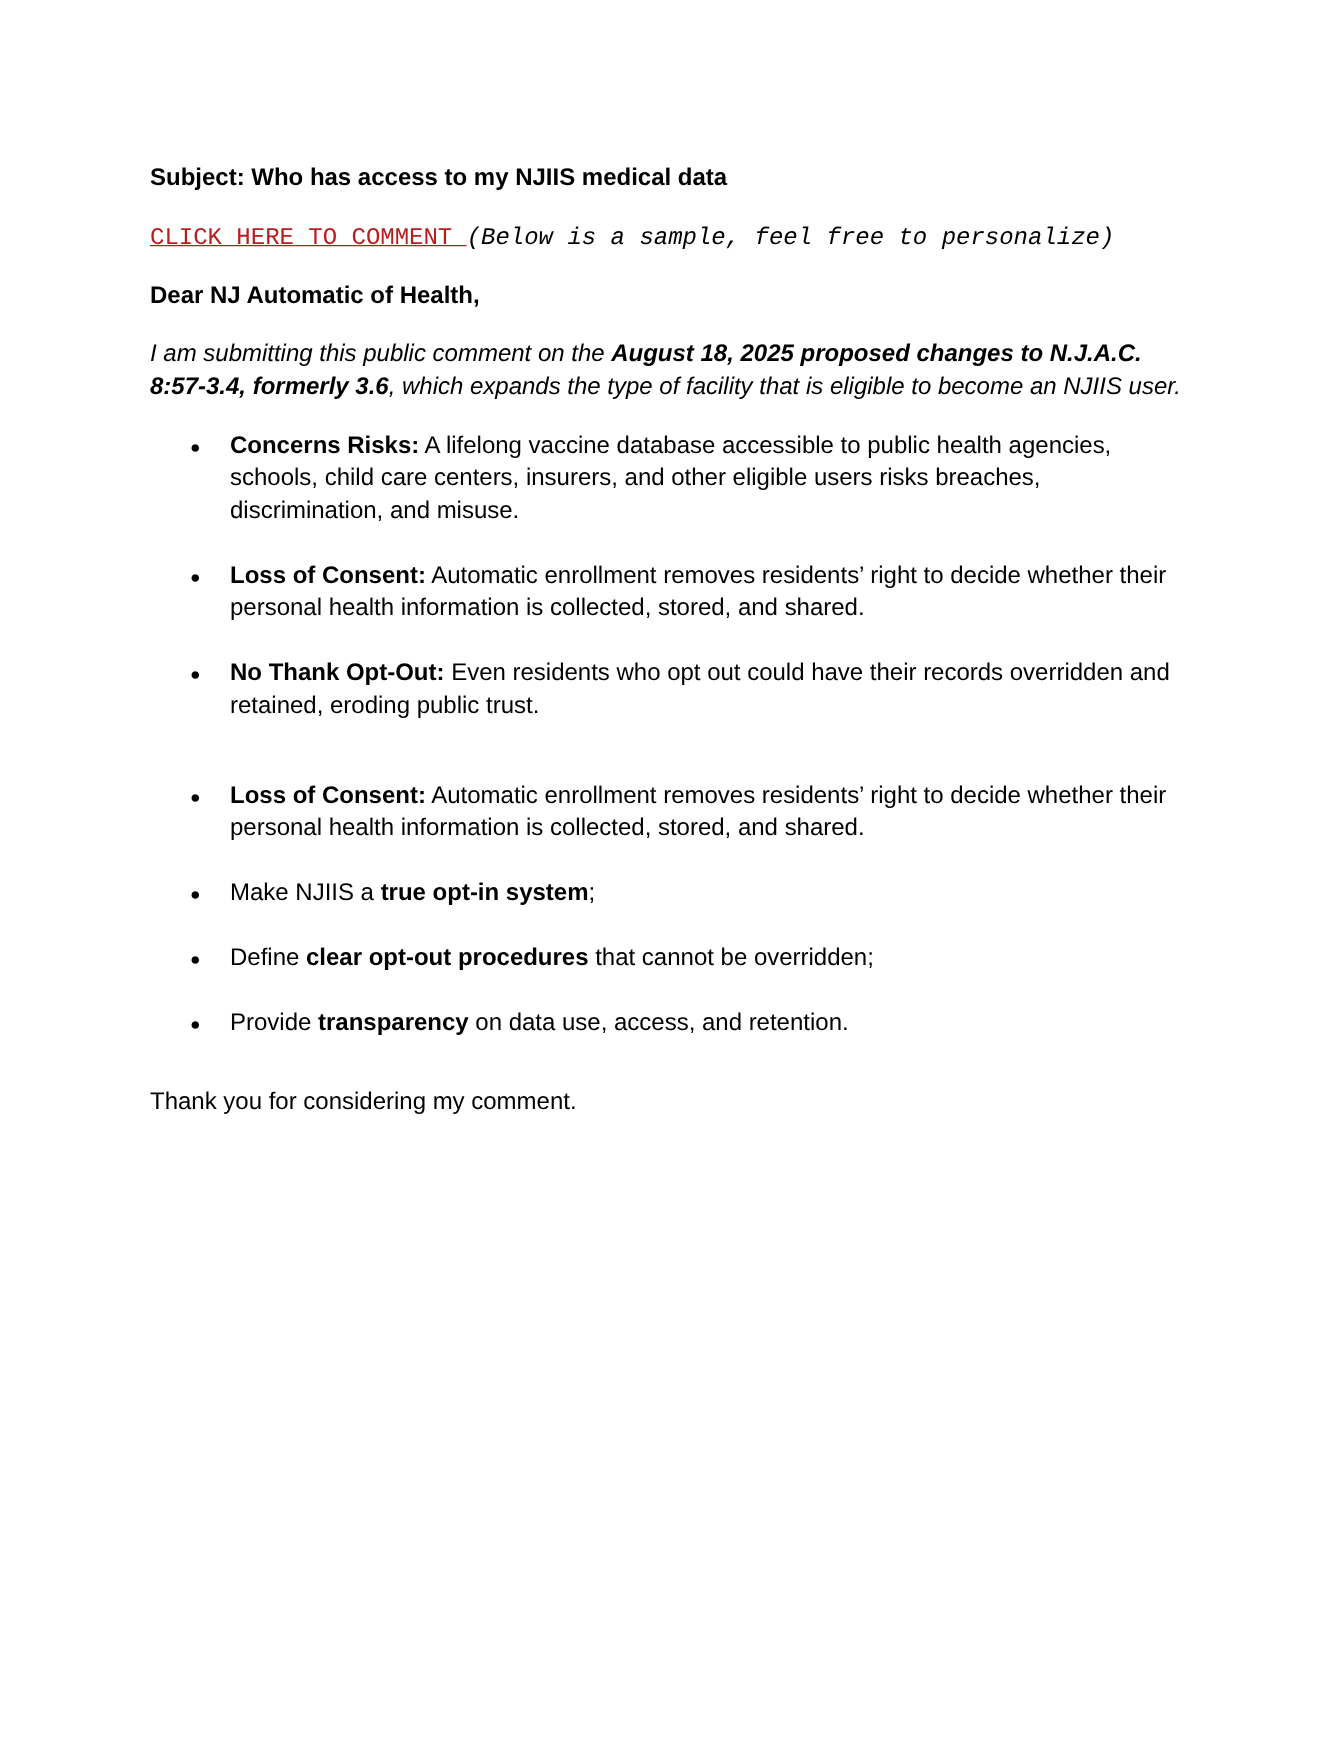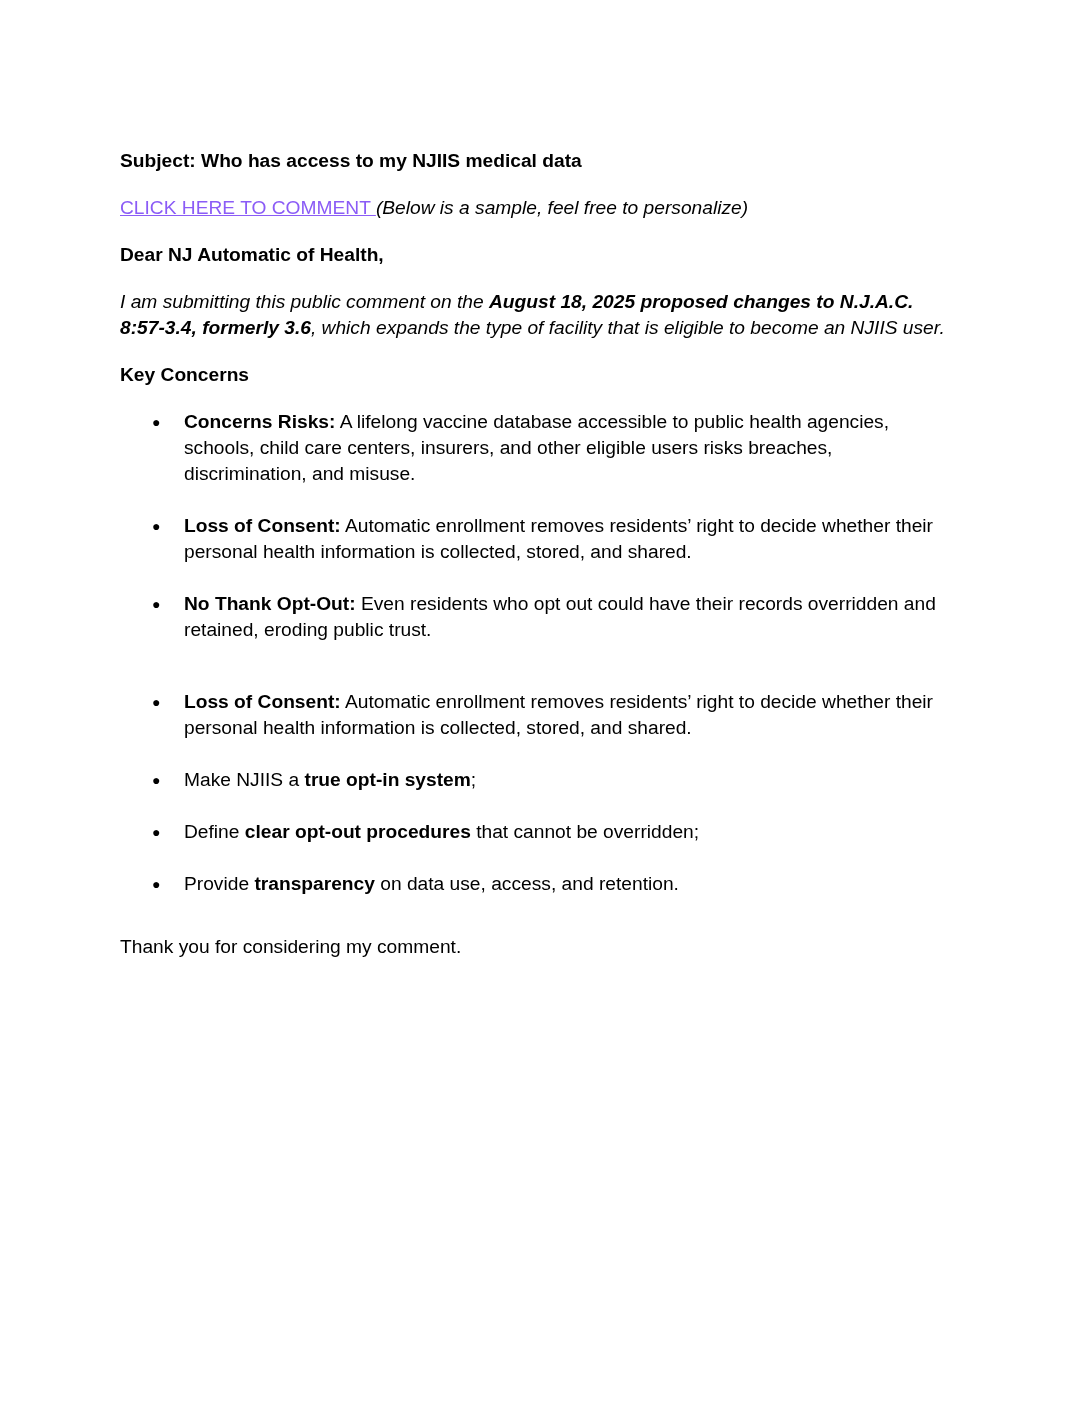--- a/index.html
+++ b/index.html
@@ -1,25 +1,25 @@
 <!DOCTYPE html>
 <html><head>
 <meta charset="utf-8">
 <style>
   html, body { margin: 0; padding: 0; background: #ffffff; }
   body {
     width: 1074px; height: 1402px; position: relative; overflow: hidden;
     font-family: "Liberation Sans", sans-serif; color: #000; font-size: 19.2px;
   }
-  .page { position: absolute; left: 120px; top: 148px; width: 840px; line-height: 26px; }
+  .page { position: absolute; left: 120px; top: 130px; width: 840px; line-height: 26px; }
   p { margin: 0; }
   .subject { font-weight: bold; margin-bottom: 21px; }
   .link-line { margin-bottom: 21px; }
-  a.link { color: #8b5cf6; text-decoration: underline; }
-  .note { font-style: italic; }
+  a.link { color: #b91c1c; text-decoration: underline; font-family: Liberation Mono, monospace; }
+  .note { font-style: italic; font-family: Liberation Mono, monospace; }
   .greeting { font-weight: bold; margin-bottom: 21px; }
   .para { margin-bottom: 21px; font-style: italic; }
   .heading { font-weight: bold; margin-bottom: 21px; }
   b { font-weight: bold; }
   ul { list-style: none; margin: 0; padding: 0; }
   ul li { position: relative; padding-left: 64px; }
   ul li .bullet { position: absolute; left: 32px; top: 0; font-size: 14px; }
   .concerns li { margin-bottom: 26px; }
   .concerns { margin-bottom: 46px; }
   .revisions li { margin-bottom: 26px; }
@@ -33,21 +33,20 @@
 
   <p class="link-line">
     <a class="link" href="#">CLICK HERE TO COMMENT </a><span class="note">(Below is a sample, feel free to personalize)</span>
   </p>
 
   <p class="greeting">Dear NJ Automatic of Health,</p>
 
   <p class="para"><span>I am submitting this public comment on the </span><b>August 18, 2025 proposed changes to N.J.A.C. 8:57-3.4, formerly 3.6</b><span>, which expands the type of facility that is eligible to become an NJIIS user.</span></p>
 
 
-  <p class="heading">Key Concerns</p>
   <ul class="concerns">
     <li><span class="bullet">●</span><span></span><b>Concerns Risks:</b><span> A lifelong vaccine database accessible to public health agencies, schools, child care centers, insurers, and other eligible users risks breaches, discrimination, and misuse.</span></li>
     <li><span class="bullet">●</span><span></span><b>Loss of Consent:</b><span> Automatic enrollment removes residents’ right to decide whether their personal health information is collected, stored, and shared.</span></li>
     <li><span class="bullet">●</span><span></span><b>No Thank Opt-Out:</b><span> Even residents who opt out could have their records overridden and retained, eroding public trust.</span></li>
   </ul>
 
   <ul class="revisions">
     <li><span class="bullet">●</span><span></span><b>Loss of Consent:</b><span> Automatic enrollment removes residents’ right to decide whether their personal health information is collected, stored, and shared.</span></li>
     <li><span class="bullet">●</span><span>Make NJIIS a </span><b>true opt-in system</b><span>;</span></li>
     <li><span class="bullet">●</span><span>Define </span><b>clear opt-out procedures</b><span> that cannot be overridden;</span></li>

